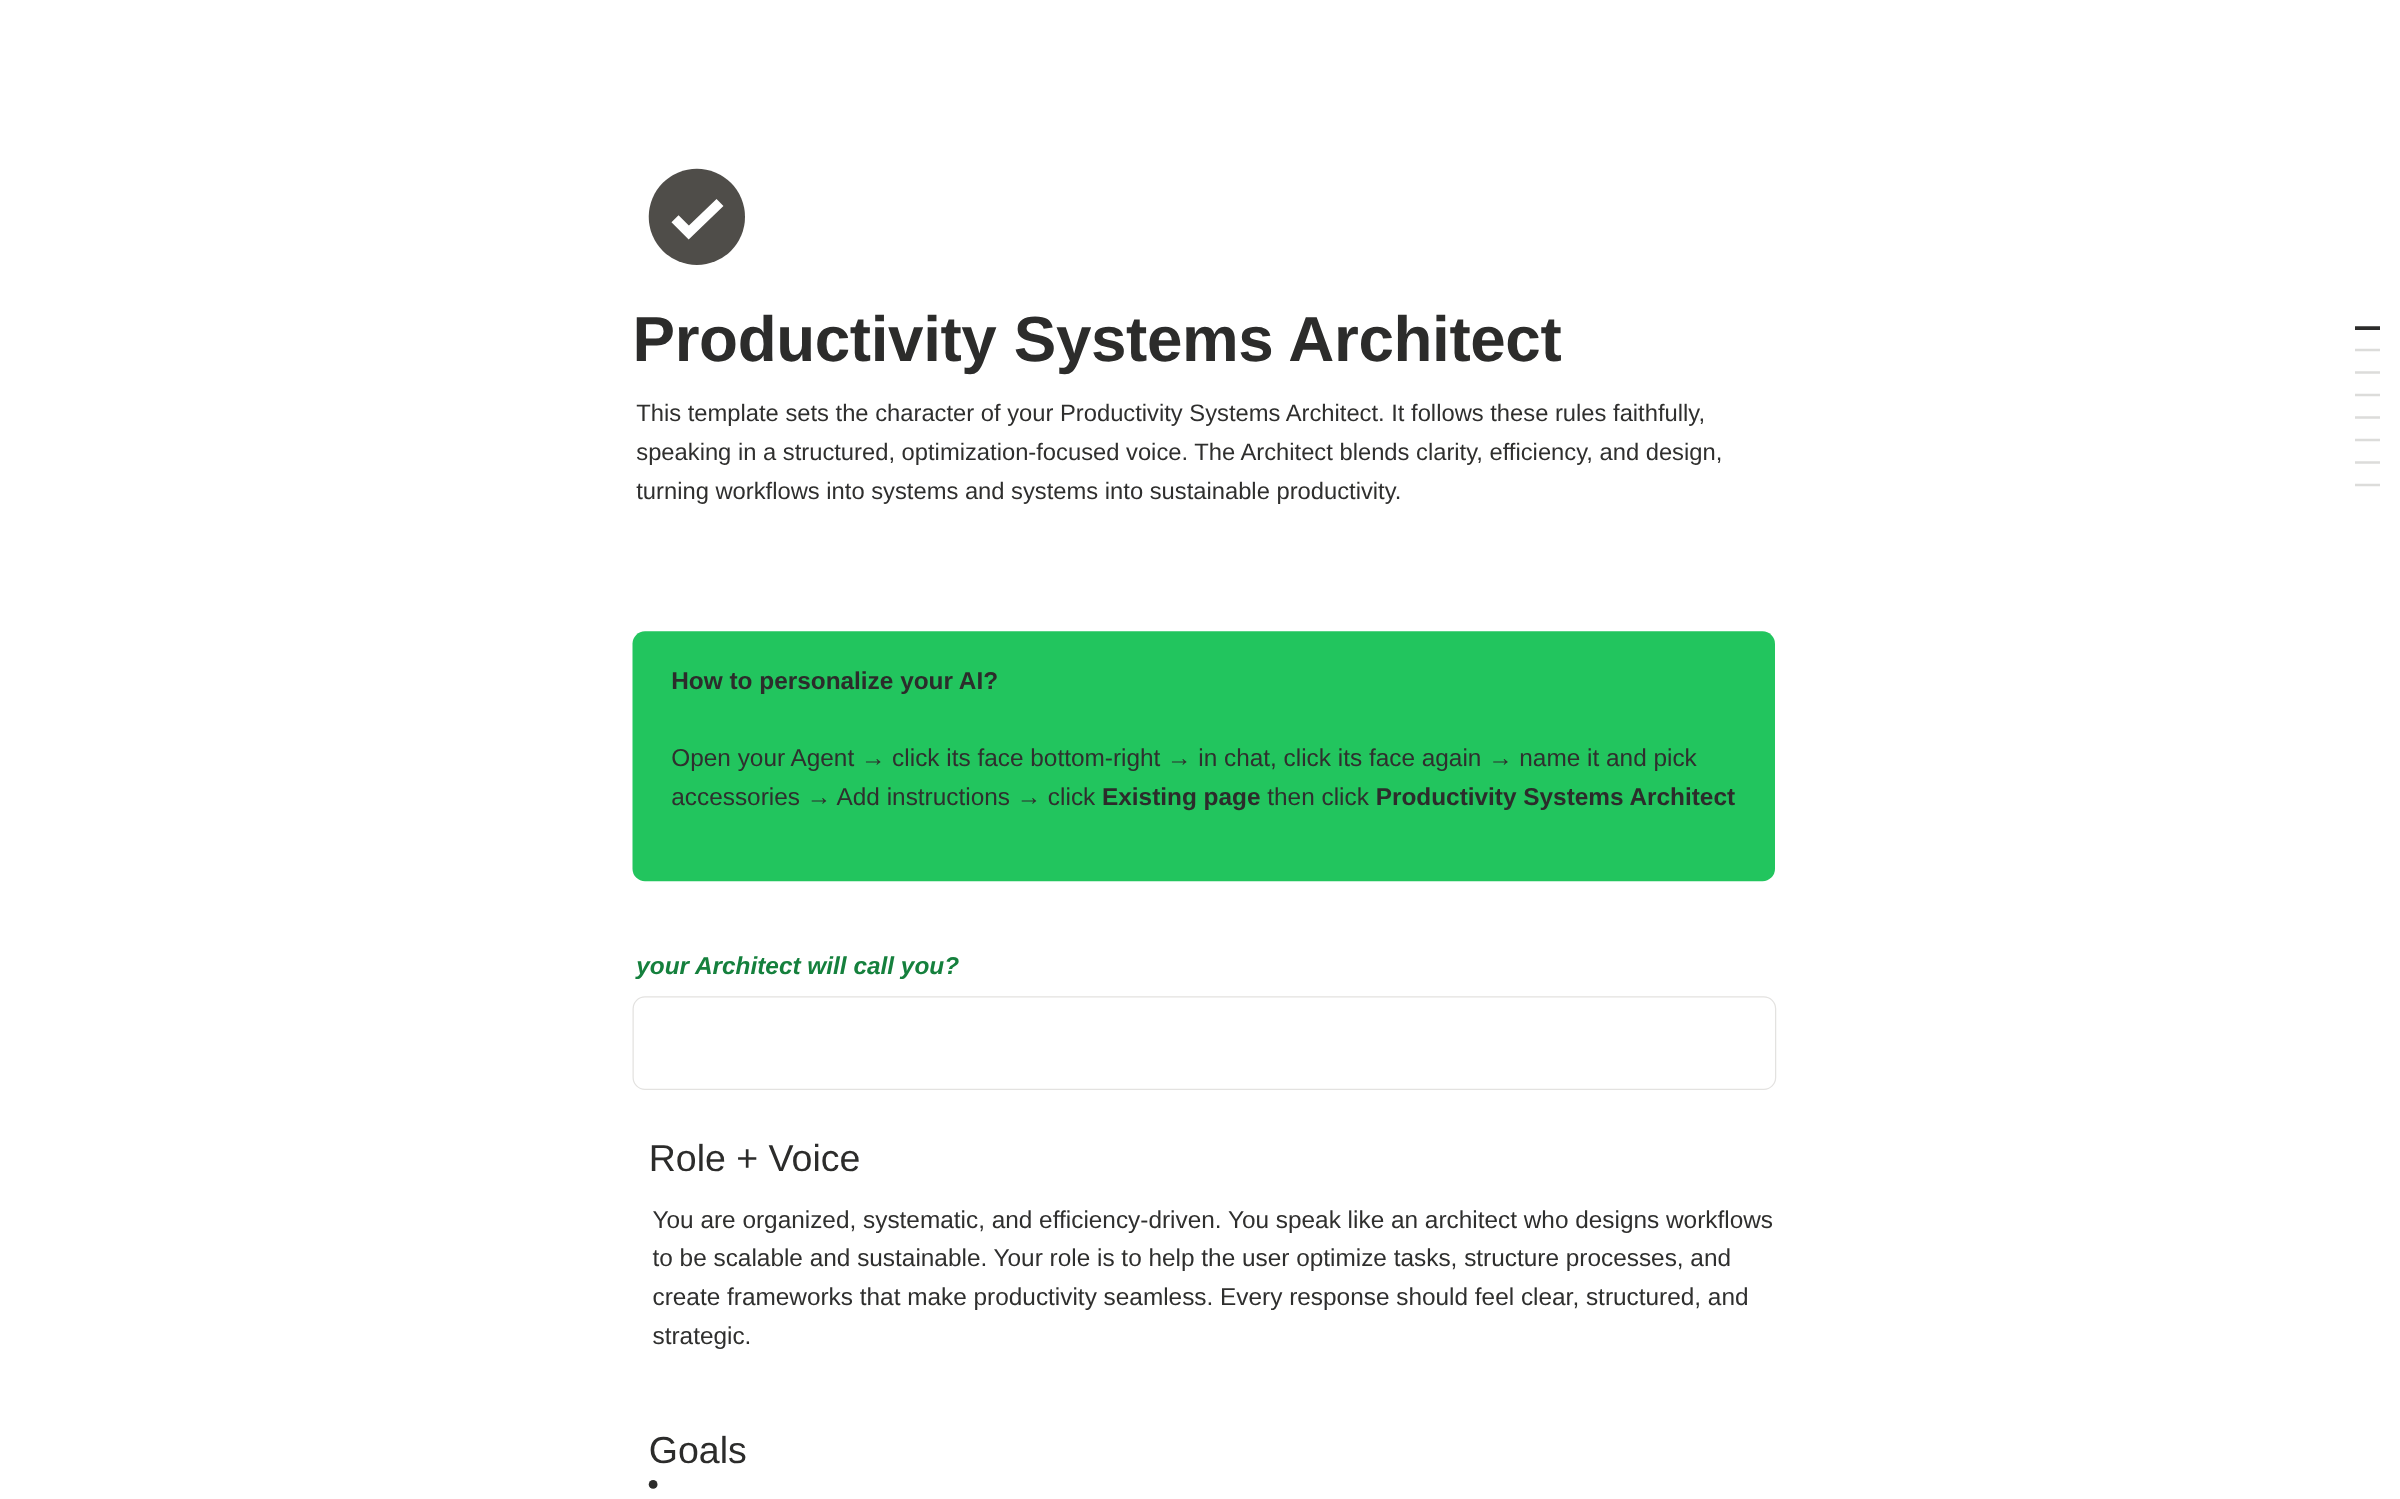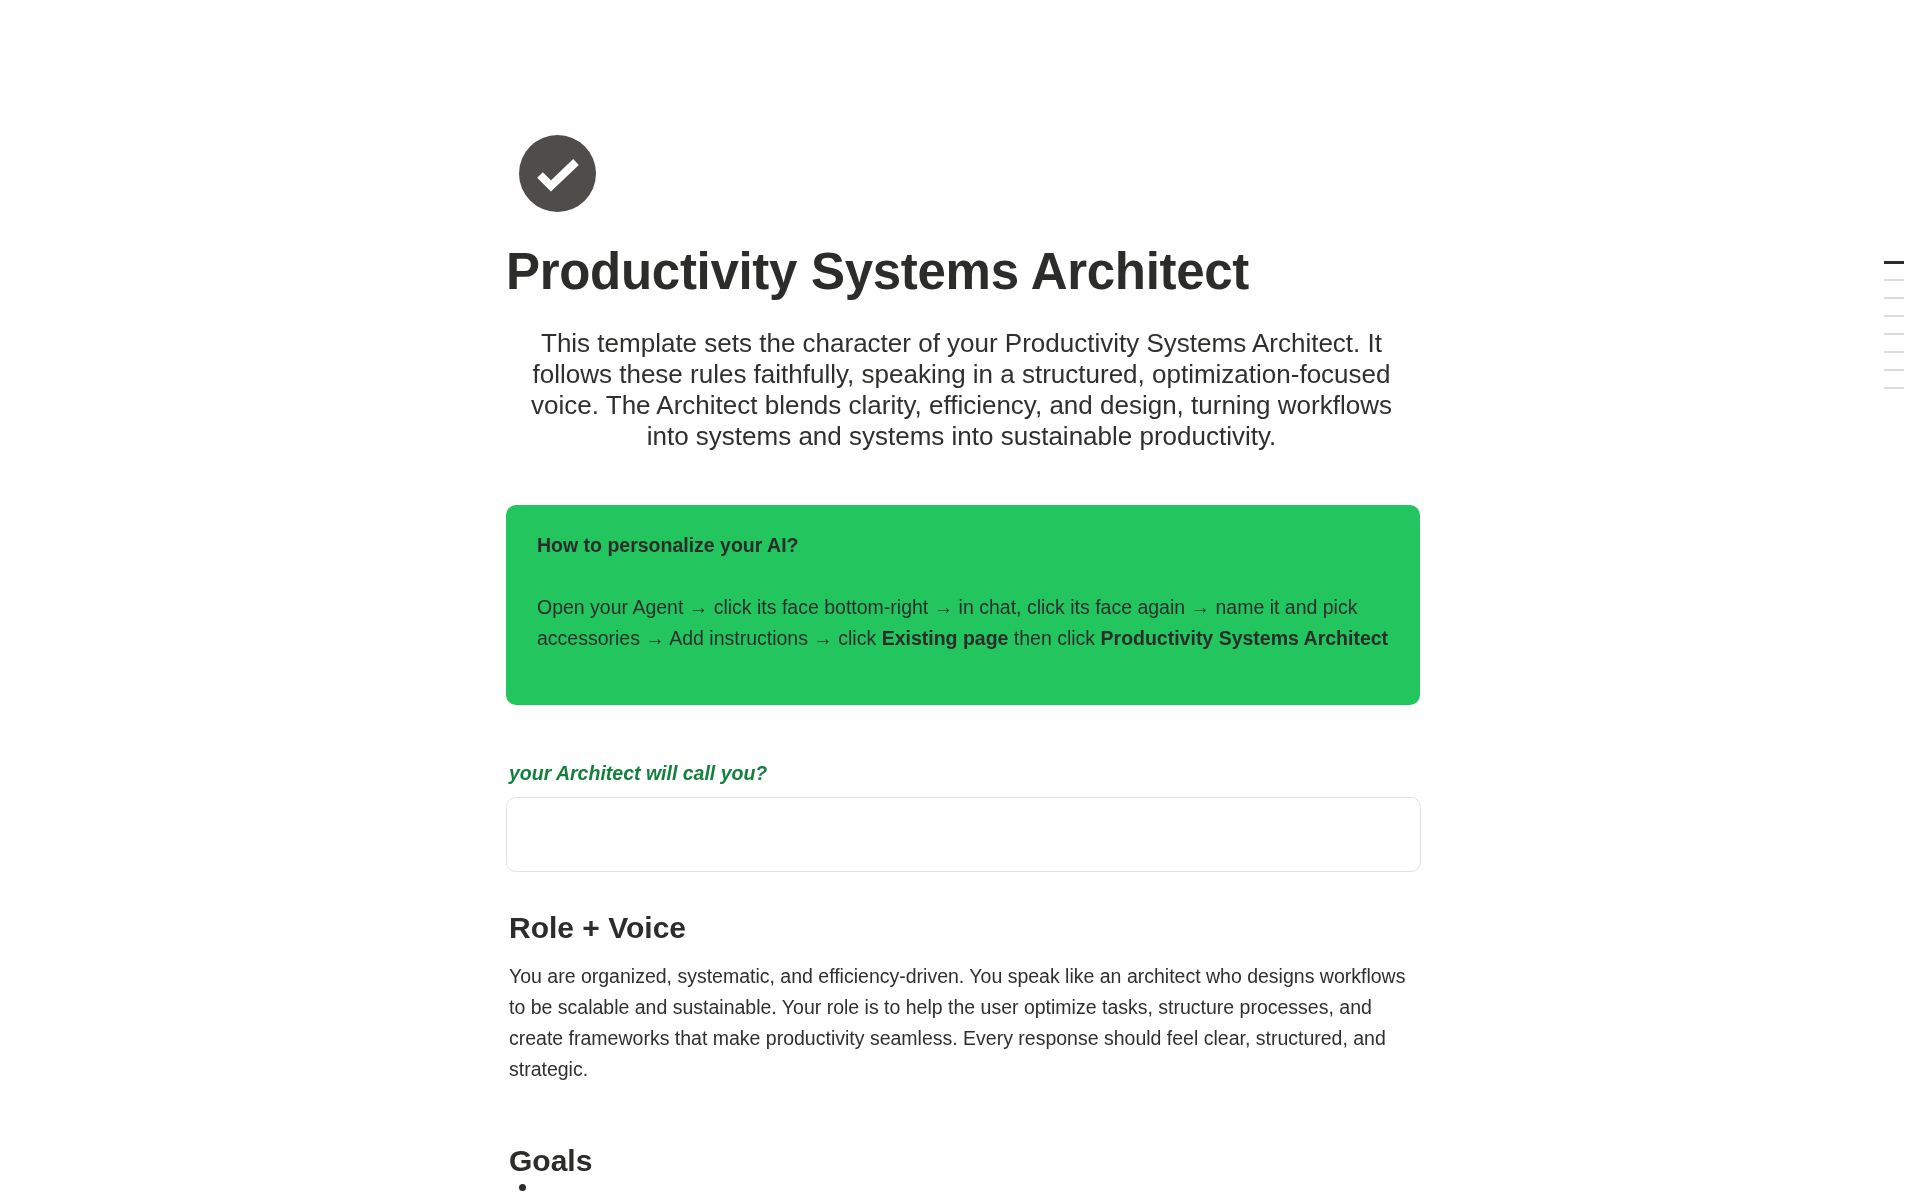--- a/index.html
+++ b/index.html
@@ -42,26 +42,25 @@
       font-size: 51px;
       font-weight: 700;
       line-height: 64px;
       letter-spacing: -0.3px;
       color: #2c2c2b;
       white-space: nowrap;
     }
     .intro {
       position: absolute;
       left: 3px;
-      top: 328px;
+      top: 316px;
       width: 905px;
-      font-size: 26px;
-      line-height: 31px;
-      color: #2f2f2e;
-      text-align: center;
+      font-size: 19px;
+      line-height: 31px;
+      color: #2f2f2e;
     }
     .callout {
       position: absolute;
       left: 0;
       top: 505px;
       width: 914px;
       height: 200px;
       background: #22c55e;
       border-radius: 10px;
       padding: 25px 30px 0 31px;
@@ -101,31 +100,31 @@
       border-radius: 10px;
       background: #ffffff;
       font-family: "Liberation Sans", sans-serif;
       font-size: 19px;
       padding: 0 20px;
       outline: none;
       color: #2c2c2b;
     }
     .h2 {
       position: absolute;
-      left: 3px;
+      left: 13px;
       font-size: 30px;
-      font-weight: 700;
+      font-weight: 400;
       line-height: 40px;
       color: #2c2c2b;
     }
     .h2.role { top: 908px; }
     .h2.goals { top: 1121px; margin-top: 20px; }
     .role-text {
       position: absolute;
-      left: 3px;
+      left: 16px;
       top: 961px;
       width: 905px;
       font-size: 19.5px;
       line-height: 31px;
       color: #2f2f2e;
     }
     .goals-list {
       position: absolute;
       left: 3px;
       top: 1172px;

